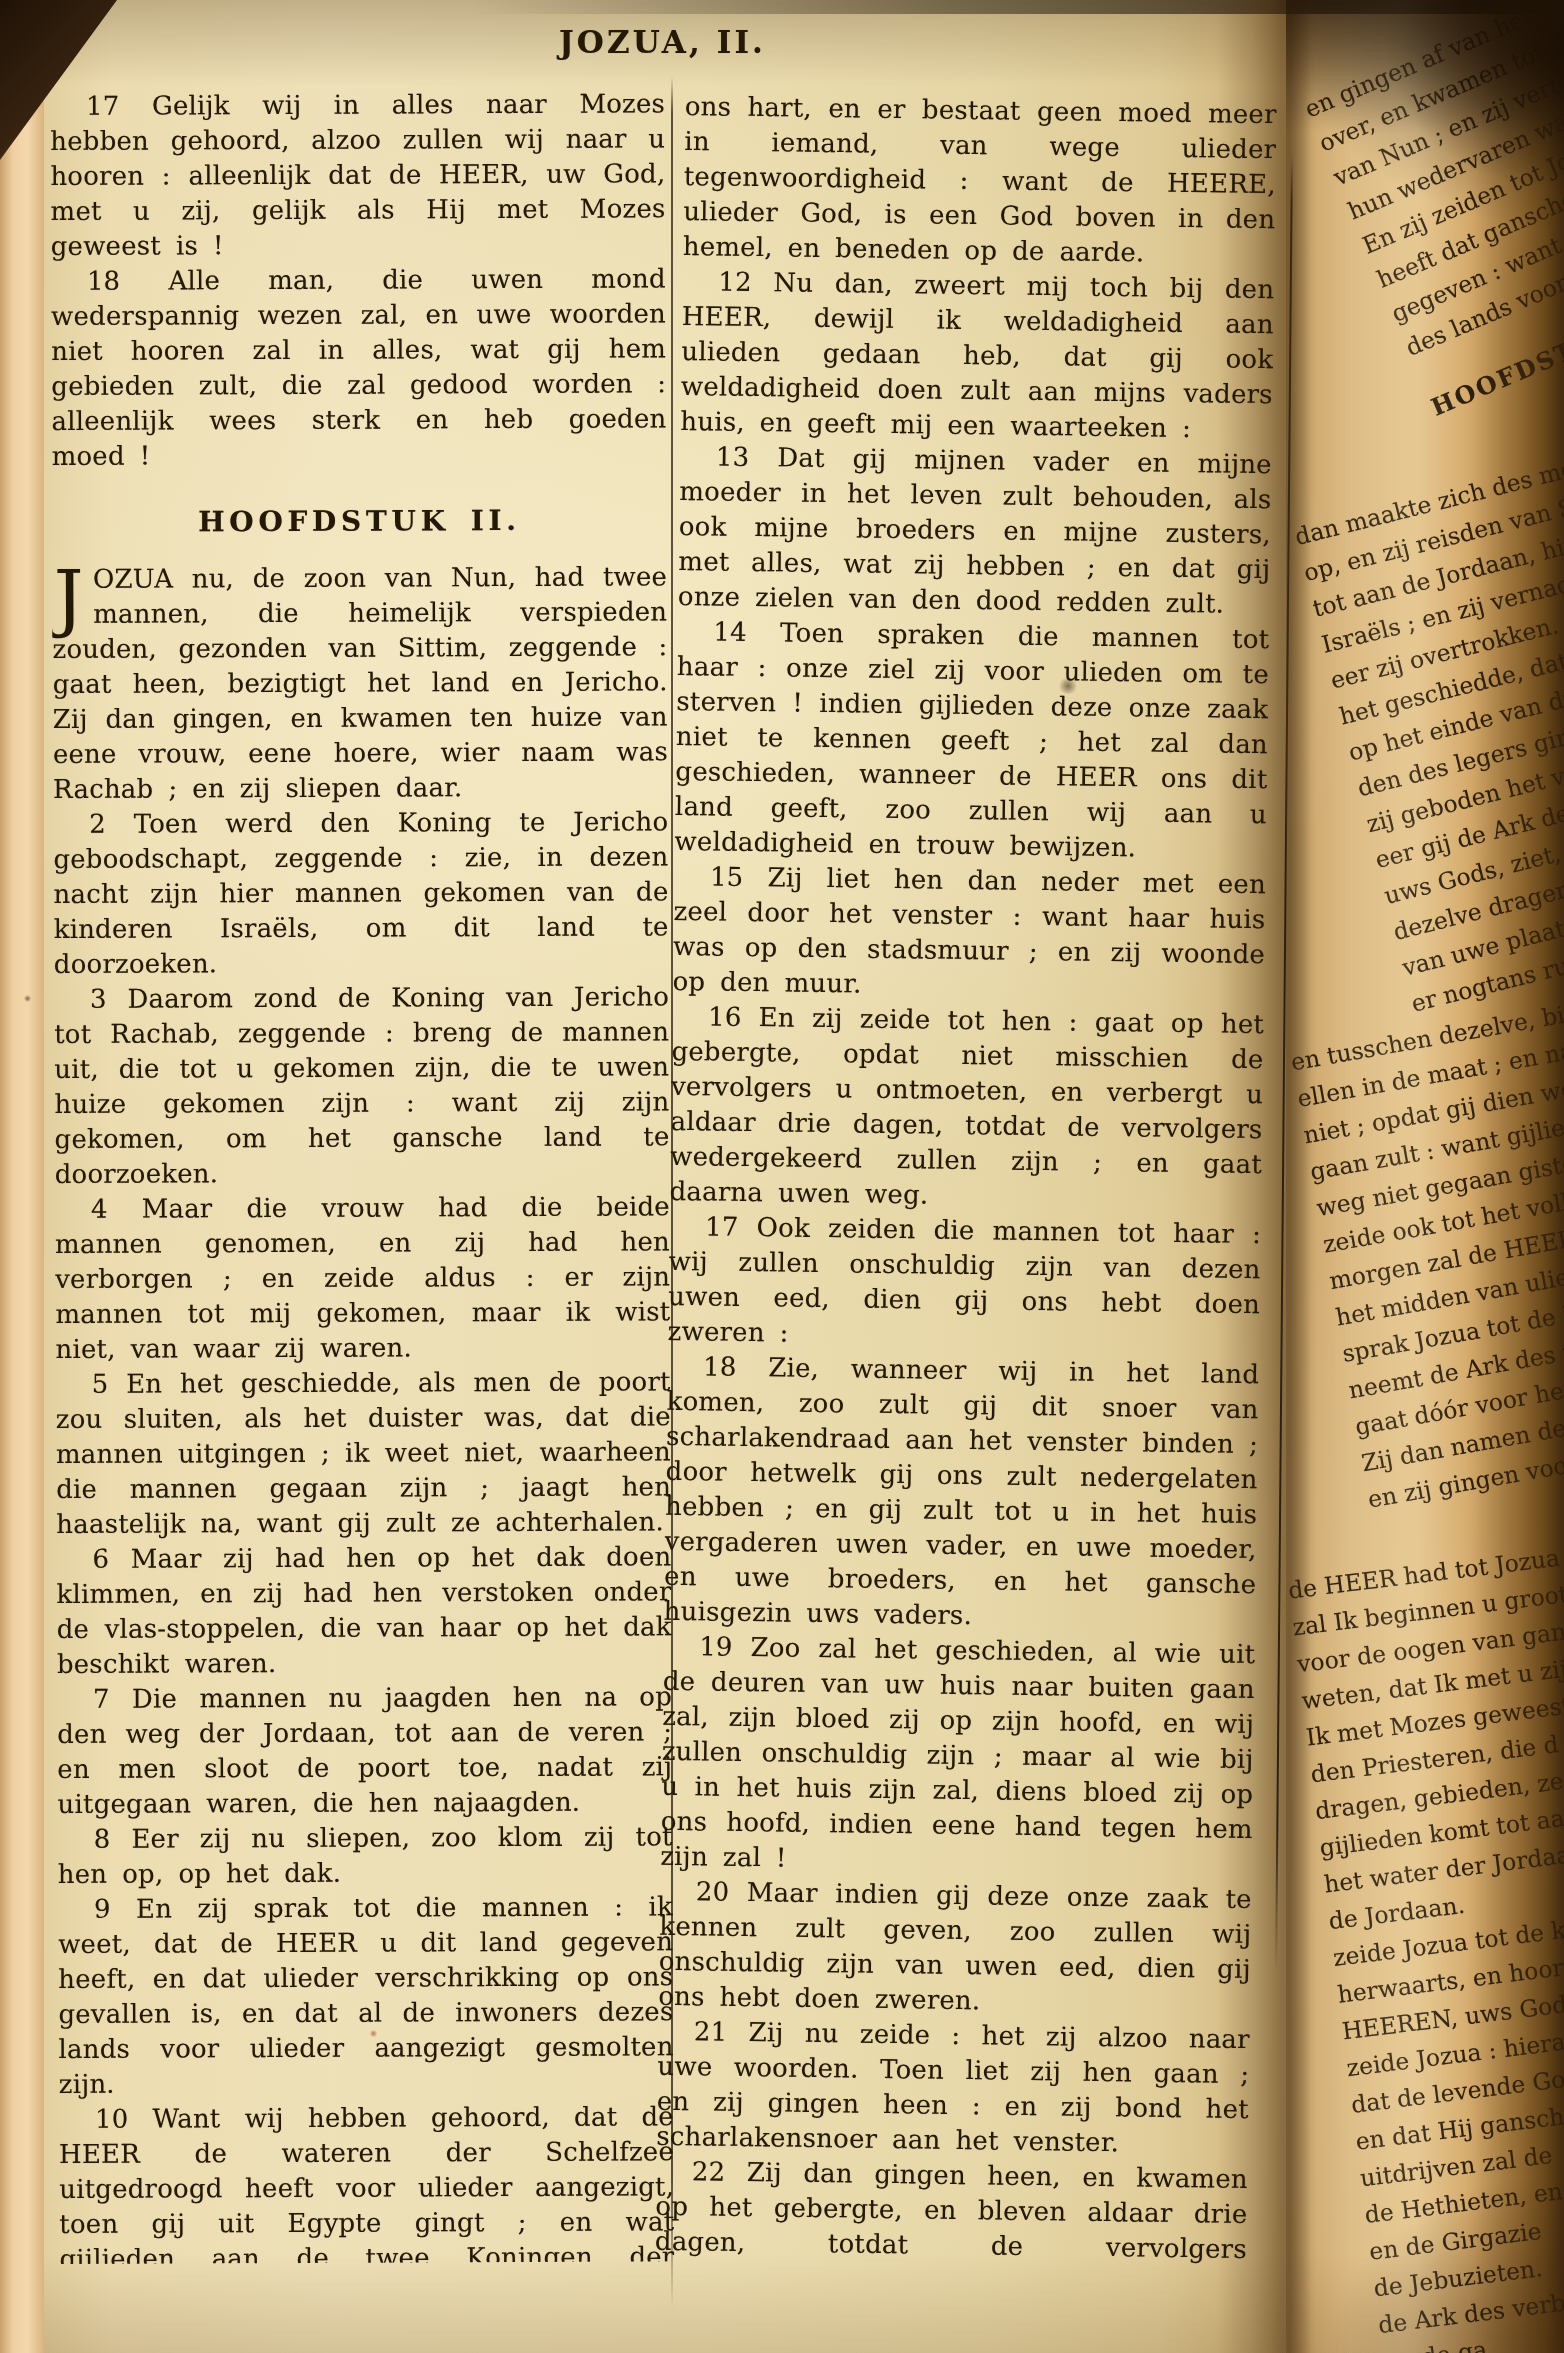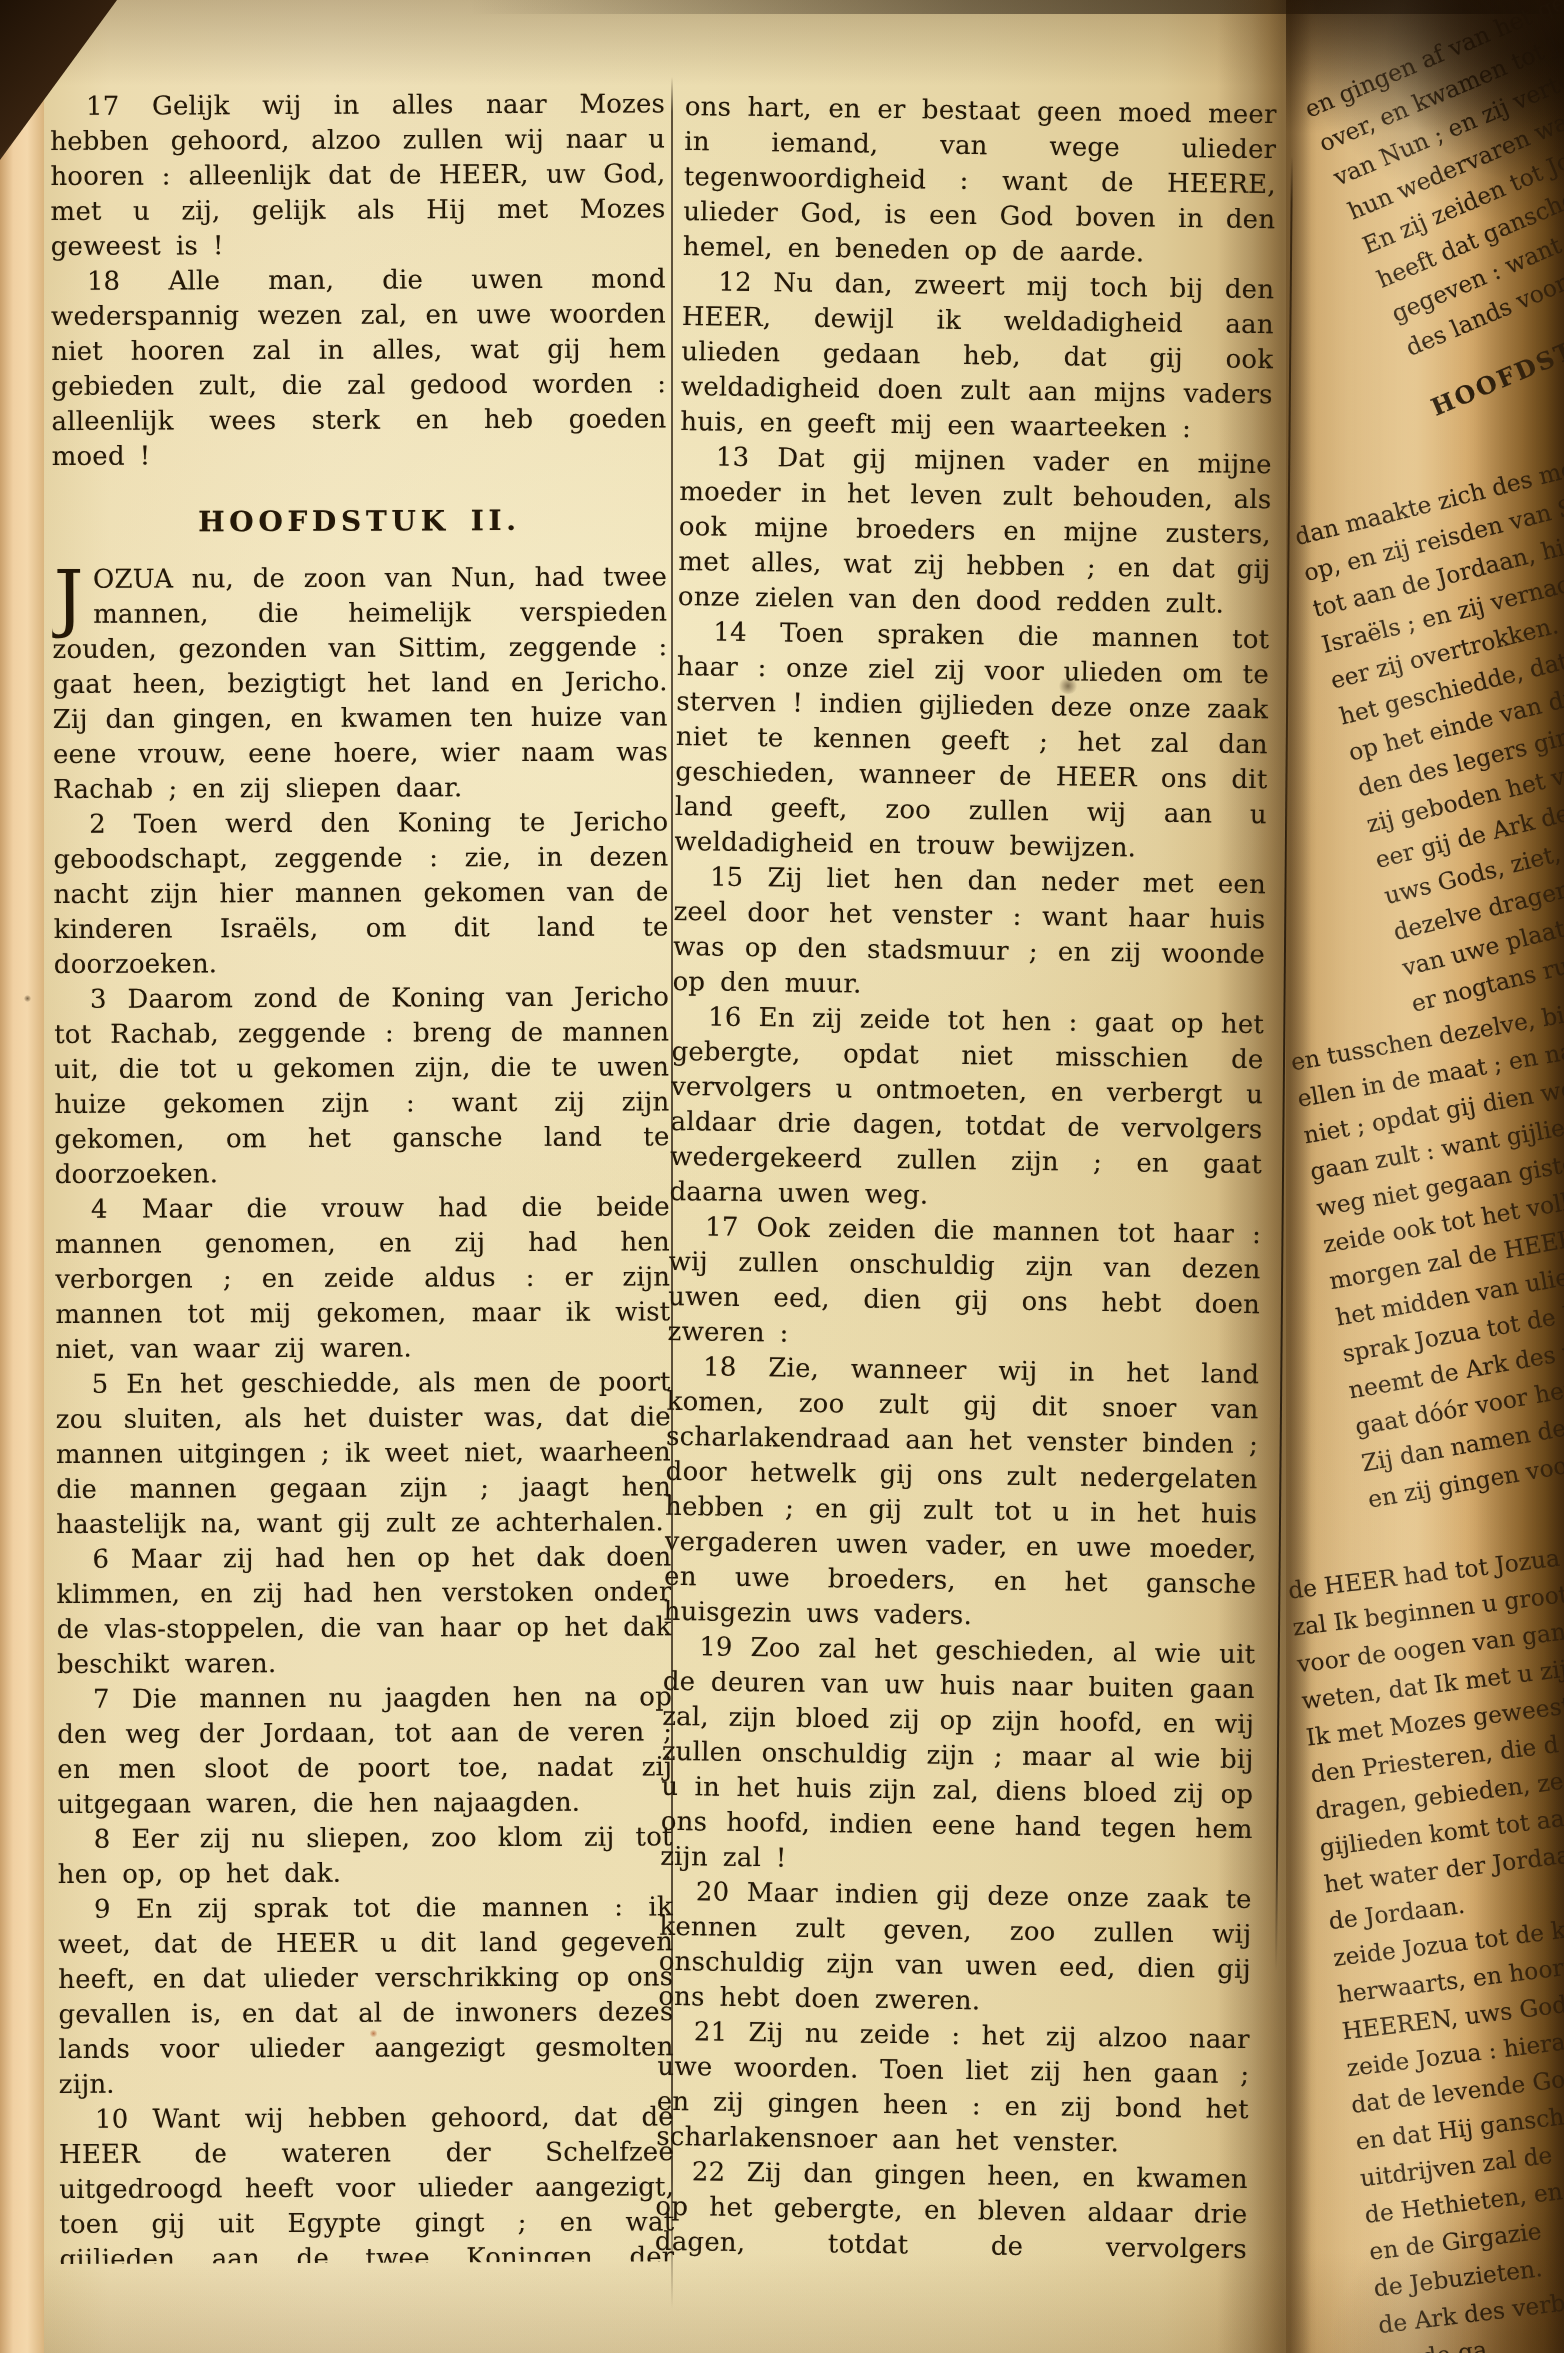--- a/index.html
+++ b/index.html
@@ -71,20 +71,21 @@
 </head>
 <body>
 
 <div class="photo">
   <div class="paper"></div>
   <div class="edge-left"></div>
   <div class="corner-tl"></div>
   <div class="top-dark"></div>
   <div class="gutter-shadow"></div>
 
+  <header class="running-head">JOZUA, II.</header>
 
   <div class="col col-left">
     <div>
 
     <p class="verse">17 Gelijk wij in alles naar Mozes hebben gehoord, alzoo zullen wij naar u hooren&nbsp;: alleenlijk dat de HEER, uw God, met u zij, gelijk als Hij met Mozes geweest is&nbsp;!</p>
         <p class="verse">18 Alle man, die uwen mond wederspannig wezen zal, en uwe woorden niet hooren zal in alles, wat gij hem gebieden zult, die zal gedood worden&nbsp;: alleenlijk wees sterk en heb goeden moed&nbsp;!</p>
       </div>
     <h2 class="chapter-heading">HOOFDSTUK II.</h2>
     <p class="verse no-indent"><span class="dropcap">J</span><span>OZUA nu, de zoon van Nun, had twee mannen, die heimelijk verspieden zouden, gezonden van Sittim, zeggende&nbsp;: gaat heen, bezigtigt het land en Jericho. Zij dan gingen, en kwamen ten huize van eene vrouw, eene hoere, wier naam was Rachab&nbsp;; en zij sliepen daar.</span></p>
     <div>

